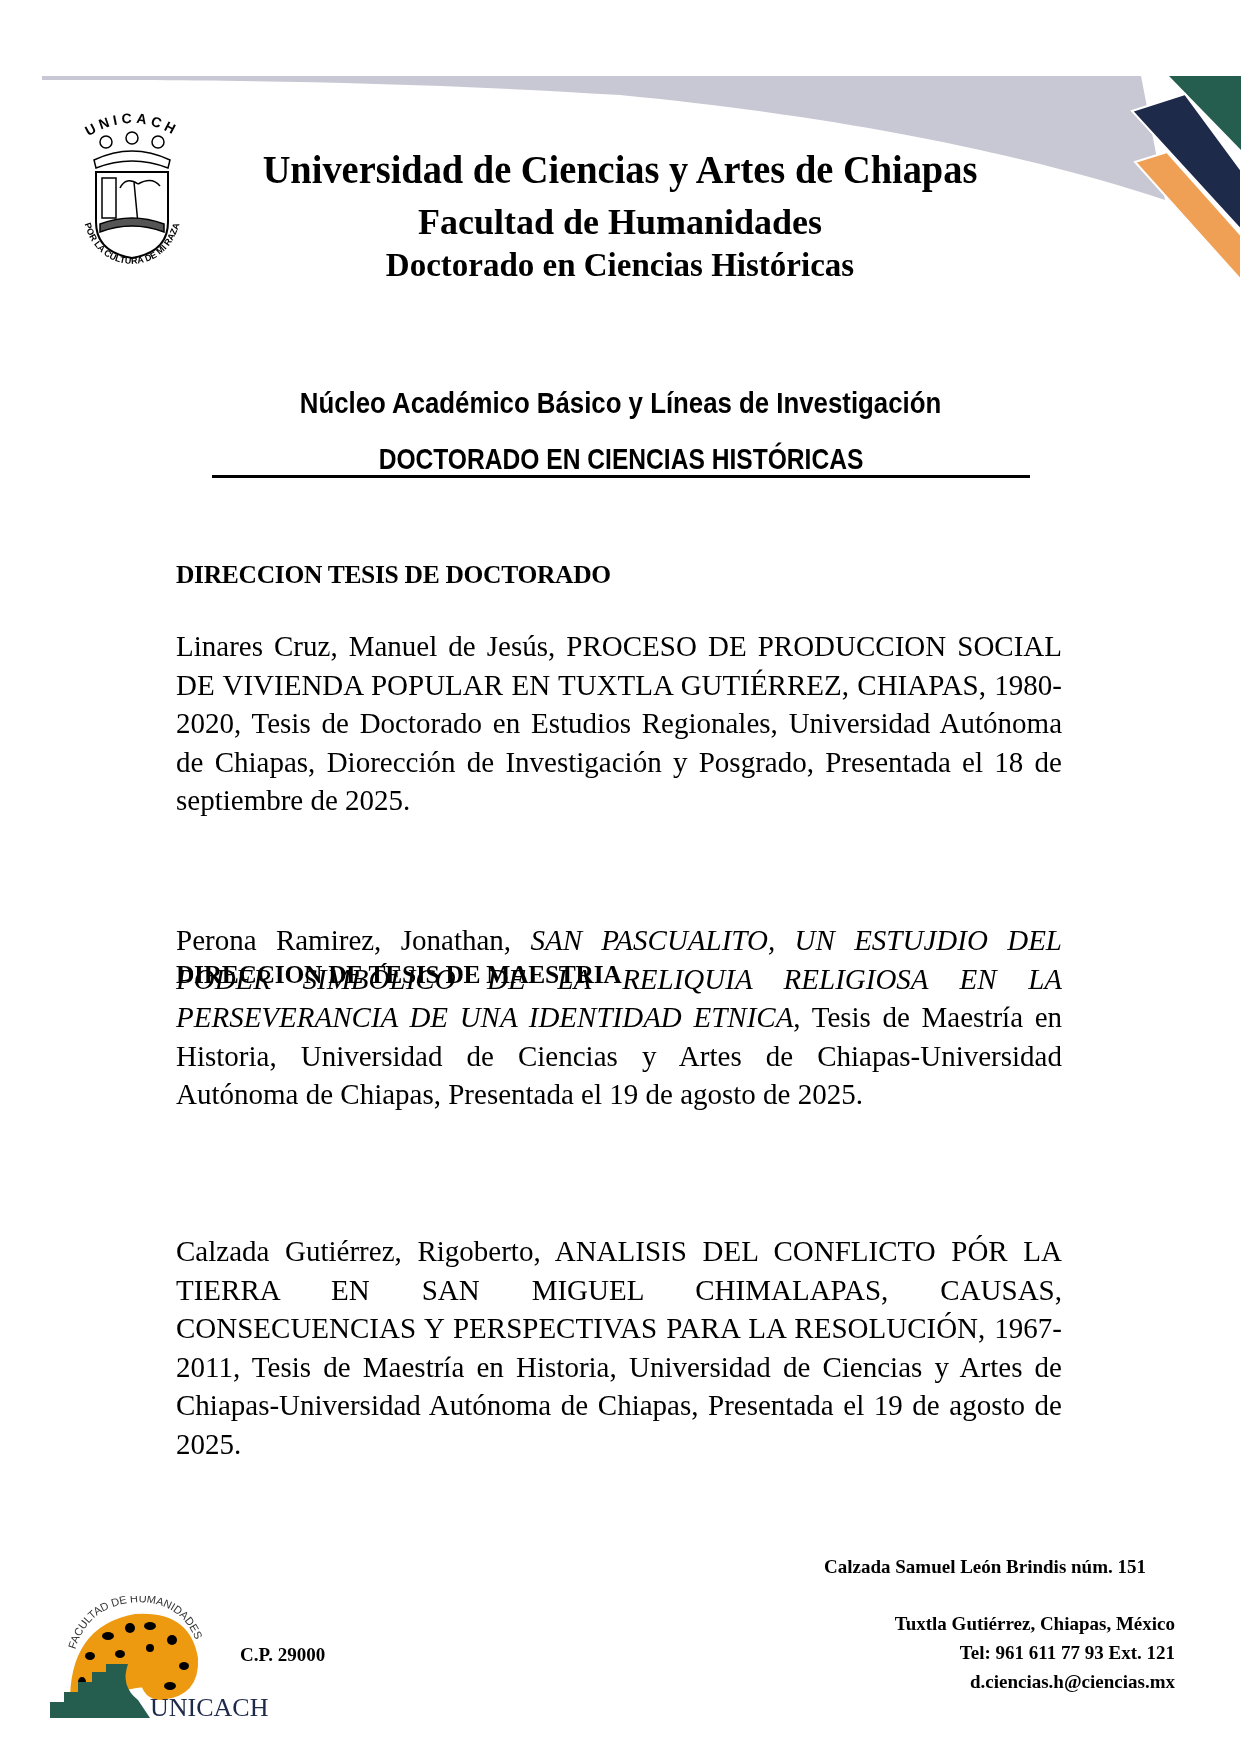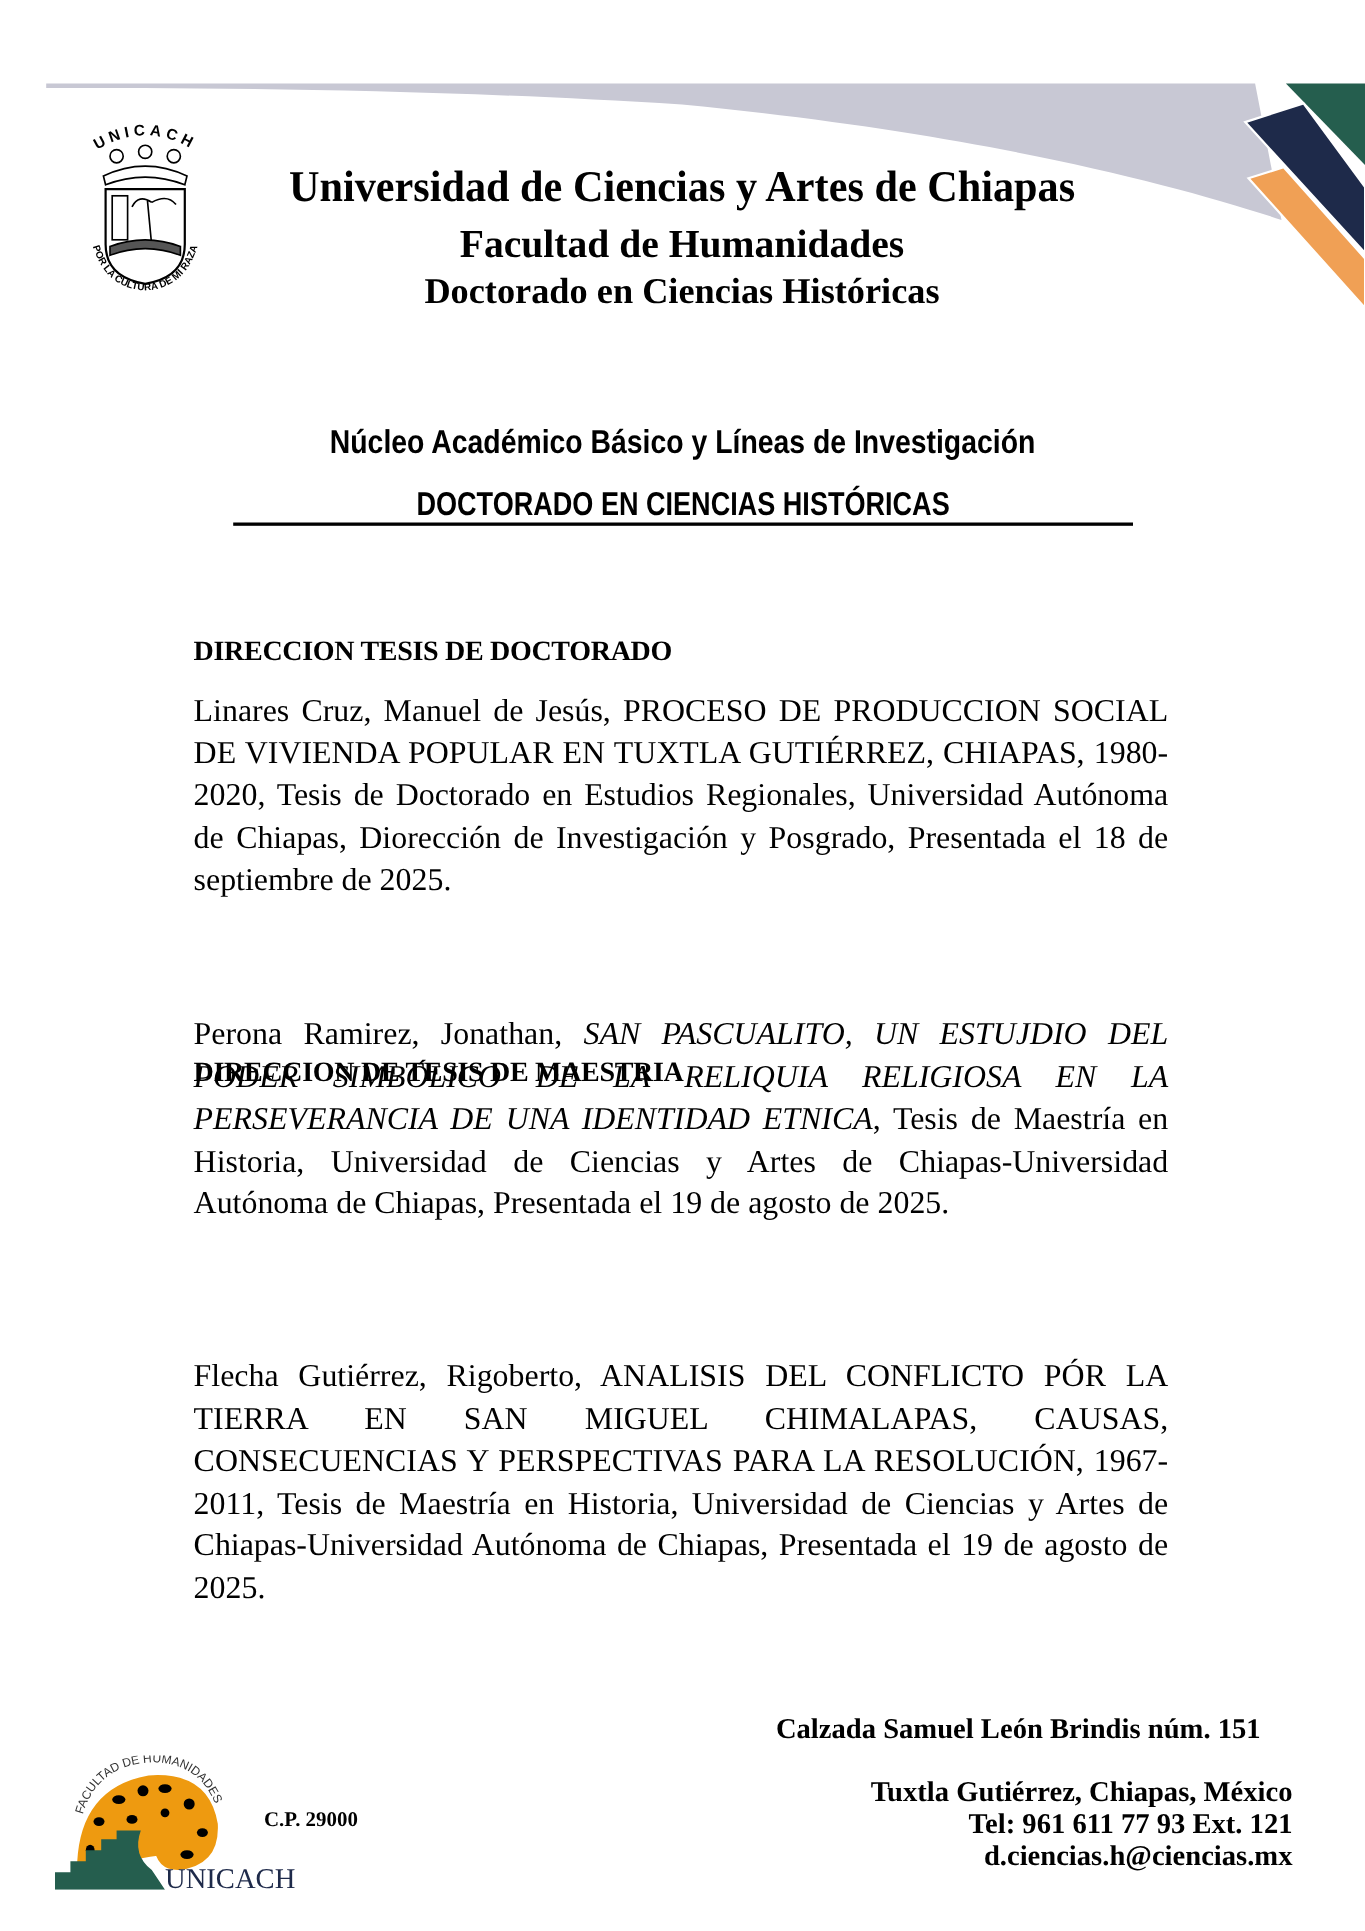--- a/index.html
+++ b/index.html
@@ -16,29 +16,29 @@
 
   .title-line { position: absolute; left: 0; width: 1241px; text-align: center; font-family: "Liberation Sans", "DejaVu Sans", sans-serif; font-weight: bold; }
   #doc-title { top: 386px; font-size: 30px; transform: scaleX(0.86); }
   #doc-subtitle-wrap { position: absolute; left: 212px; top: 440px; width: 818px; height: 40px; }
   #doc-subtitle-rule { position: absolute; left: 0; right: 0; bottom: 2px; height: 3px; background: #000; }
   #doc-subtitle { position: absolute; left: 0; right: 0; top: 0; text-align: center; font-family: "Liberation Sans", sans-serif; font-weight: bold; font-size: 30px; line-height: 38px; transform: scaleX(0.82); }
 
   .content { position: absolute; left: 176px; width: 886px; font-family: "Liberation Serif", serif; font-size: 29px; line-height: 38.5px; }
   .section-heading { font-weight: bold; font-size: 25.5px; letter-spacing: -0.3px; margin: 0; }
   .entry { text-align: justify; margin: 0; }
-  #sec1-heading { top: 573px; }
+  #sec1-heading { top: 556px; }
   #sec1-entry { top: 627px; }
   #sec2-heading { top: 956px; }
   #sec2-entry { top: 921px; }
   #sec2-entry2 { top: 1232px; }
 
   #footer-logo { position: absolute; left: 50px; top: 1596px; width: 260px; height: 122px; }
   #cp { position: absolute; left: 240px; top: 1644px; font-family: "Liberation Serif", serif; font-weight: bold; font-size: 19px; }
-  .addr { position: absolute; right: 66px; font-family: "Liberation Serif", serif; font-weight: bold; font-size: 26px; text-align: right; line-height: 1.2; }
+  .addr { position: absolute; right: 66px; font-family: "Liberation Serif", serif; font-weight: bold; font-size: 19px; text-align: right; line-height: 1.2; }
   #addr-street { top: 1556px; right: 95px; }
   #addr-city { top: 1613px; }
   #addr-tel { top: 1642px; }
   #addr-email { top: 1671px; }
 </style>
 </head>
 <body>
 
 <svg id="header-art" viewBox="0 0 1241 300" xmlns="http://www.w3.org/2000/svg">
   <path d="M42 76 L1141 76 L1165 200 C1060 165, 880 120, 620 95 C380 80, 180 80, 42 80 Z" fill="#c8c8d4"></path>
@@ -78,21 +78,21 @@
 <div id="doc-subtitle-wrap">
   <div id="doc-subtitle-rule"></div>
   <div id="doc-subtitle">DOCTORADO EN CIENCIAS HISTÓRICAS</div>
 </div>
 
 <h2 id="sec1-heading" class="content section-heading">DIRECCION TESIS DE DOCTORADO</h2>
 <p id="sec1-entry" class="content entry"><span>Linares Cruz, Manuel de Jesús, </span><span>PROCESO DE PRODUCCION SOCIAL DE VIVIENDA POPULAR EN TUXTLA GUTIÉRREZ, CHIAPAS, 1980-2020</span><span>, Tesis de Doctorado en Estudios Regionales, Universidad Autónoma de Chiapas, Diorección de Investigación y Posgrado, Presentada el 18 de septiembre de 2025.</span></p>
 
 <h2 id="sec2-heading" class="content section-heading">DIRECCION DE TESIS DE MAESTRIA</h2>
 <p id="sec2-entry" class="content entry"><span>Perona Ramirez, Jonathan, </span><i>SAN PASCUALITO, UN ESTUJDIO DEL PODER SIMBÓLICO DE LA RELIQUIA RELIGIOSA EN LA PERSEVERANCIA DE UNA IDENTIDAD ETNICA</i><span>, Tesis de Maestría en Historia, Universidad de Ciencias y Artes de Chiapas-Universidad Autónoma de Chiapas, Presentada el 19 de agosto de 2025.</span></p>
-<p id="sec2-entry2" class="content entry"><span>Flecha Gutiérrez, Rigoberto, </span><span>ANALISIS DEL CONFLICTO PÓR LA TIERRA EN SAN MIGUEL CHIMALAPAS, CAUSAS, CONSECUENCIAS Y PERSPECTIVAS PARA LA RESOLUCIÓN, 1967-2011</span><span>, Tesis de Maestría en Historia, Universidad de Ciencias y Artes de Chiapas-Universidad Autónoma de Chiapas, Presentada el 19 de agosto de 2025.</span></p>
+<p id="sec2-entry2" class="content entry"><span>Calzada Gutiérrez, Rigoberto, </span><span>ANALISIS DEL CONFLICTO PÓR LA TIERRA EN SAN MIGUEL CHIMALAPAS, CAUSAS, CONSECUENCIAS Y PERSPECTIVAS PARA LA RESOLUCIÓN, 1967-2011</span><span>, Tesis de Maestría en Historia, Universidad de Ciencias y Artes de Chiapas-Universidad Autónoma de Chiapas, Presentada el 19 de agosto de 2025.</span></p>
 
 <svg id="footer-logo" viewBox="0 0 260 122" xmlns="http://www.w3.org/2000/svg">
   <defs>
     <path id="logoArc" d="M22 70 Q30 8 90 6 Q140 8 150 60"></path>
   </defs>
   <path d="M20 110 Q18 30 85 18 Q140 14 148 62 Q150 100 112 104 Q92 104 90 82 Q92 66 110 68 L108 90 Q60 92 52 110 Z" fill="#ee9a10"></path>
   <g fill="#000">
     <ellipse cx="40" cy="60" rx="5" ry="4"></ellipse>
       <ellipse cx="58" cy="40" rx="6" ry="4"></ellipse>
       <ellipse cx="80" cy="32" rx="5" ry="5"></ellipse>

